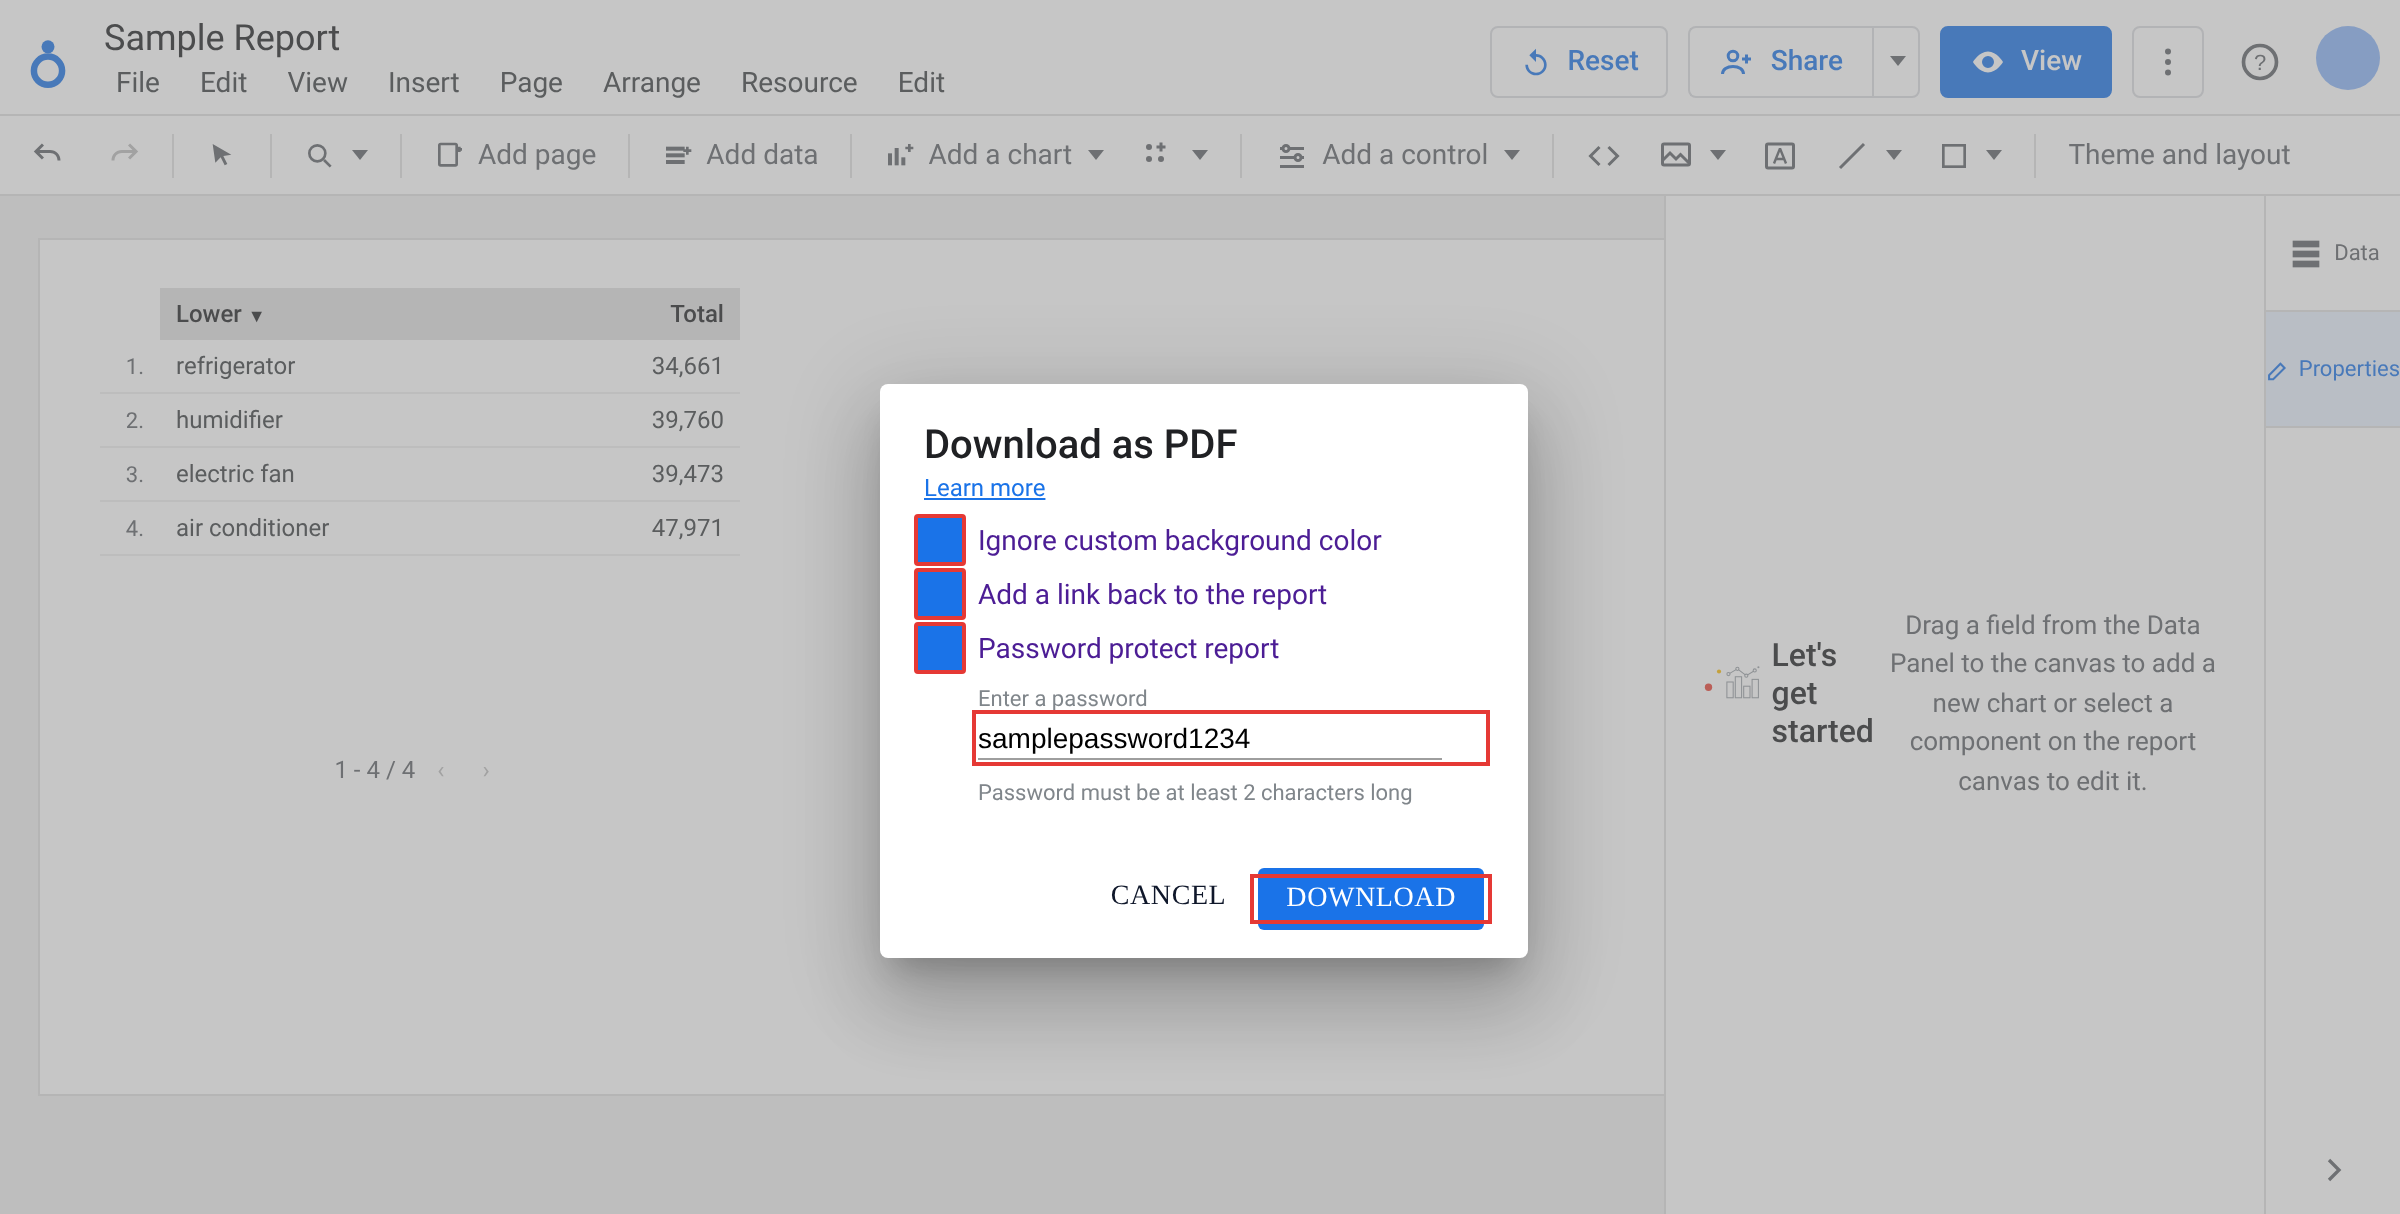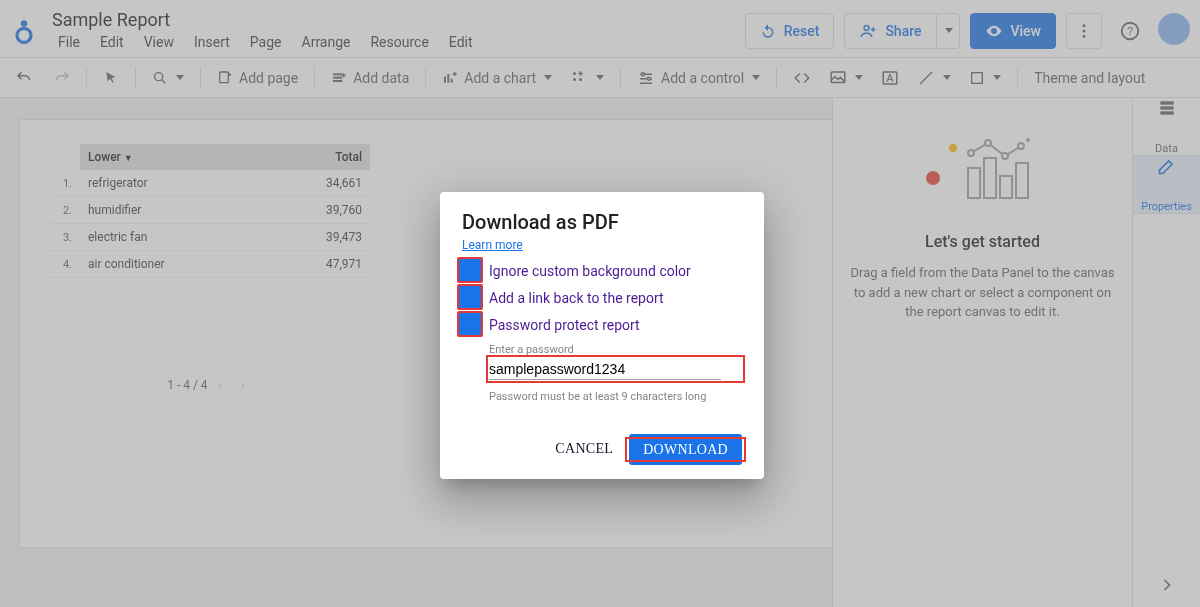--- a/index.html
+++ b/index.html
@@ -50,28 +50,28 @@
   table.datatbl{border-collapse:collapse;width:320px;font-size:12px;color:#3c4043}
   table.datatbl th{background:#e0e0e0;text-align:left;font-weight:500;padding:6px 8px;color:#202124}
   table.datatbl th.total{text-align:right}
   table.datatbl td{padding:6px 8px;border-bottom:1px solid #eee}
   table.datatbl td.idx{text-align:right;color:#5f6368;width:30px;font-size:11px}
   table.datatbl td.num{text-align:right}
   .pager{width:320px;text-align:center;color:#5f6368;font-size:12px;margin-top:100px}
   .pager .nav{display:inline-block;padding:0 8px;color:#bdbdbd;cursor:pointer}
 
   
-  .rightpanel{width:300px;border-left:1px solid var(--toolbar-border);background:#fff;display:flex;flex-direction:column;align-items:center;padding:30px 16px}
+  .rightpanel{width:300px;border-left:1px solid var(--toolbar-border);background:#fff;display:flex;align-items:center;padding:30px 16px}
   .illus{height:80px;margin-bottom:24px}
   .rightpanel h2{font-size:16px;font-weight:500;color:#202124;margin:0 0 12px}
   .rightpanel p{font-size:13px;color:#5f6368;text-align:center;line-height:1.5;margin:0}
 
   
   .minitabs{position:absolute;right:0;top:0;bottom:0;width:68px;border-left:1px solid var(--toolbar-border);background:#fff;display:flex;flex-direction:column}
-  .minitab{height:58px;display:flex;flex-direction:column;align-items:center;justify-content:space-between;gap:4px;font-size:11px;color:#5f6368;border-bottom:1px solid var(--toolbar-border);cursor:pointer}
+  .minitab{height:58px;display:flex;flex-direction:row;align-items:center;justify-content:center;gap:4px;font-size:11px;color:#5f6368;border-bottom:1px solid var(--toolbar-border);cursor:pointer}
   .minitab.active{background:#e8f0fe;color:var(--blue)}
   .collapse{margin-top:auto;height:44px;display:flex;align-items:center;justify-content:center;color:#5f6368;cursor:pointer}
 
   
   .scrim{position:absolute;inset:0;background:rgba(128,128,128,0.45)}
   .dialog{position:absolute;left:440px;top:94px;width:324px;background:#fff;border-radius:4px;box-shadow:var(--shadow);padding:18px 22px 14px;font-family:Roboto,Arial,sans-serif}
   .dialog h1{font:500 20px "Google Sans",Roboto;margin:0 0 2px;color:#202124}
   .learn{font-size:12px;color:#1a73e8;text-decoration:underline;cursor:pointer}
   .options{margin-top:10px}
   .opt{display:flex;align-items:center;gap:10px;margin:10px 0;position:relative}
@@ -388,21 +388,21 @@
               <path d="M5 12l5 5L20 7" fill="none" stroke-width="3"></path>
             </svg>
           </span>
         <label>Password protect report</label>
       </div>
       <div class="pw-label">Enter a password</div>
       <div class="pw-wrap">
         <span class="hl"></span>
         <input class="pw" type="text" value="samplepassword1234" style="">
       </div>
-      <div class="hint">Password must be at least 9 characters long</div>
+      <div class="hint">Password must be at least 2 characters long</div>
     </div>
     <div class="dlg-actions">
       <span class="txtbtn">CANCEL</span>
       <span class="dlbtn-wrap">
         <span class="hl"></span>
         <span class="dlbtn">DOWNLOAD</span>
       </span>
     </div>
   </div>
 </div>

